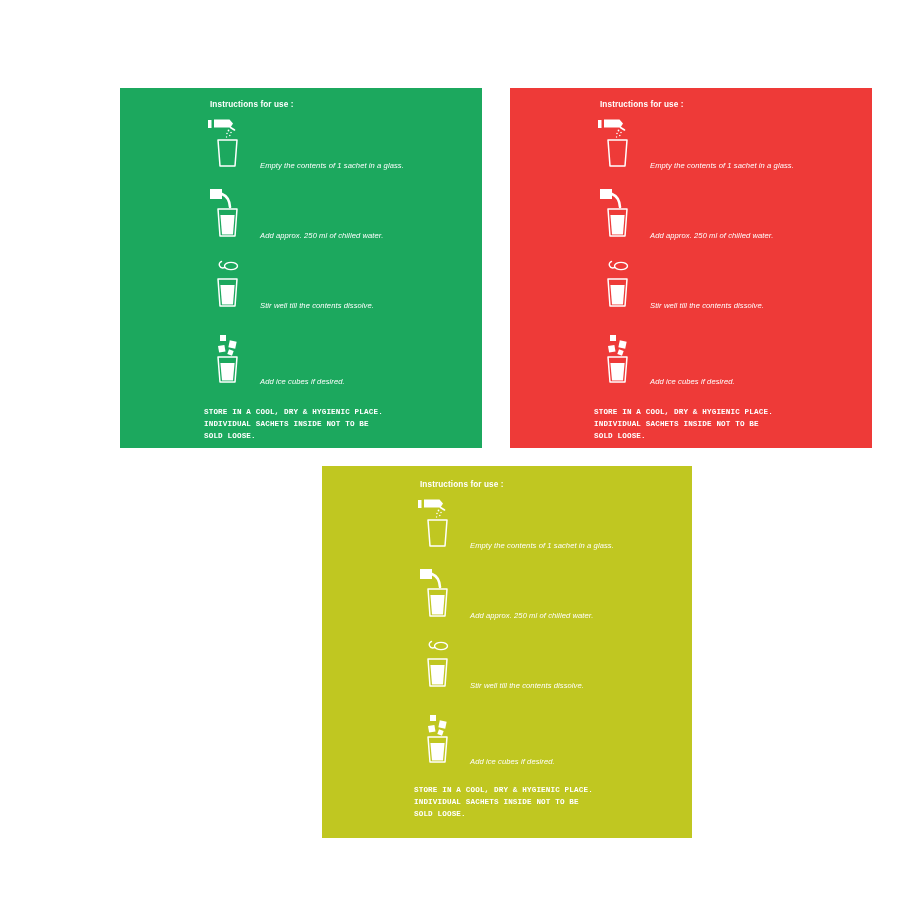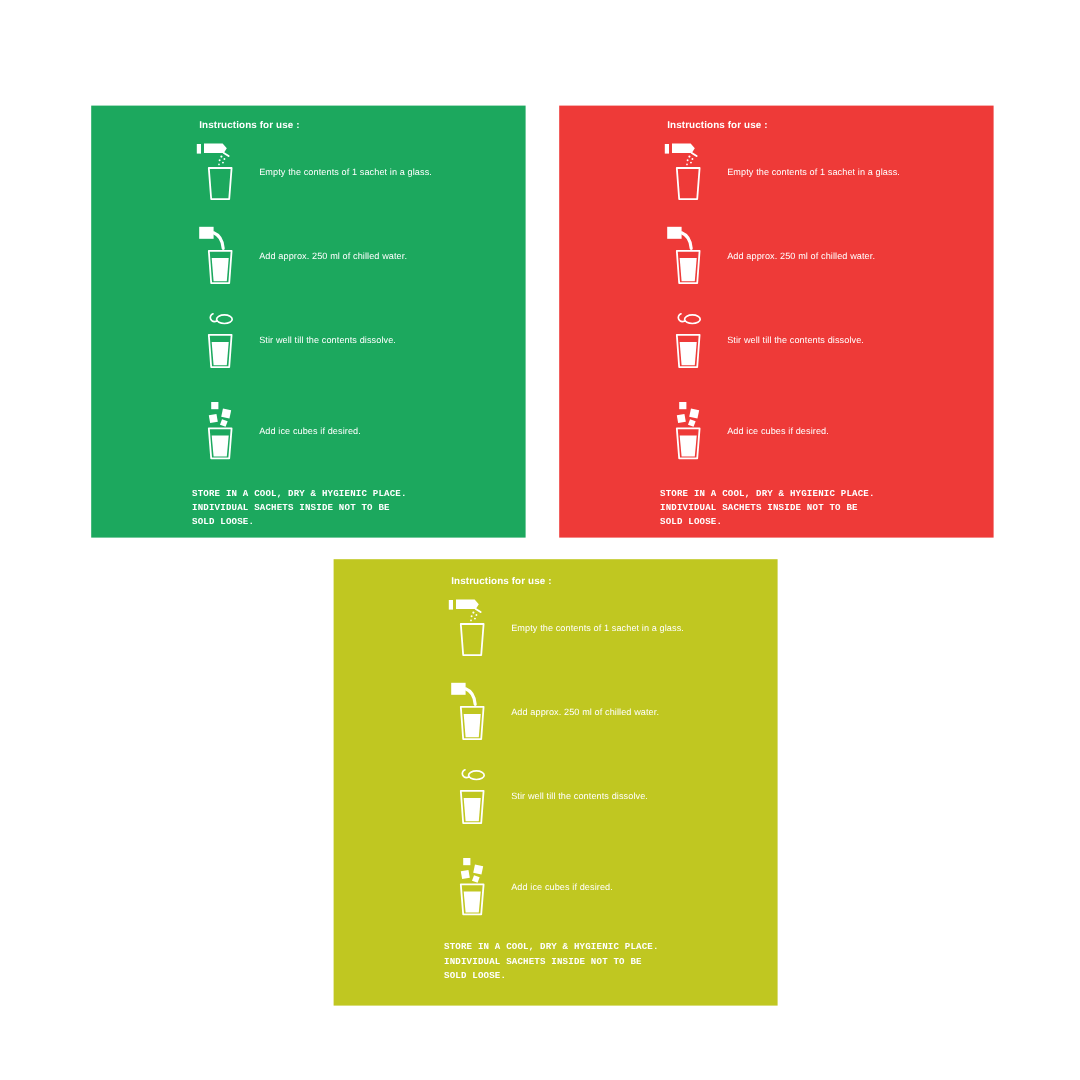--- a/index.html
+++ b/index.html
@@ -12,20 +12,21 @@
     height: 900px;
     position: relative;
     font-family: "Liberation Sans", sans-serif;
     overflow: hidden;
   }
 
   .panel {
     position: absolute;
     box-sizing: border-box;
     color: #ffffff;
+    margin-left: 44px;
   }
 
   .panel-green  { left: 76px;  top: 88px;  width: 362px; height: 360px; }
   .panel-red    { left: 466px; top: 88px;  width: 362px; height: 360px; }
   .panel-olive  { left: 278px; top: 466px; width: 370px; height: 372px; }
 
   .instructions-title {
     position: absolute;
     font-size: 8.2px;
     font-weight: 600;
@@ -39,21 +40,22 @@
   .steps {
     position: absolute;
     left: 0;
     top: 0;
     width: 100%;
   }
 
   .step {
     position: absolute;
     display: flex;
-    align-items: center;
+    align-items: flex-end;
+    font-style: italic;
   }
 
   .step-icon {
     width: 46px;
     height: 56px;
     flex: 0 0 46px;
     position: relative;
   }
   .step-icon svg { display: block; width: 46px; height: 56px; }
 

